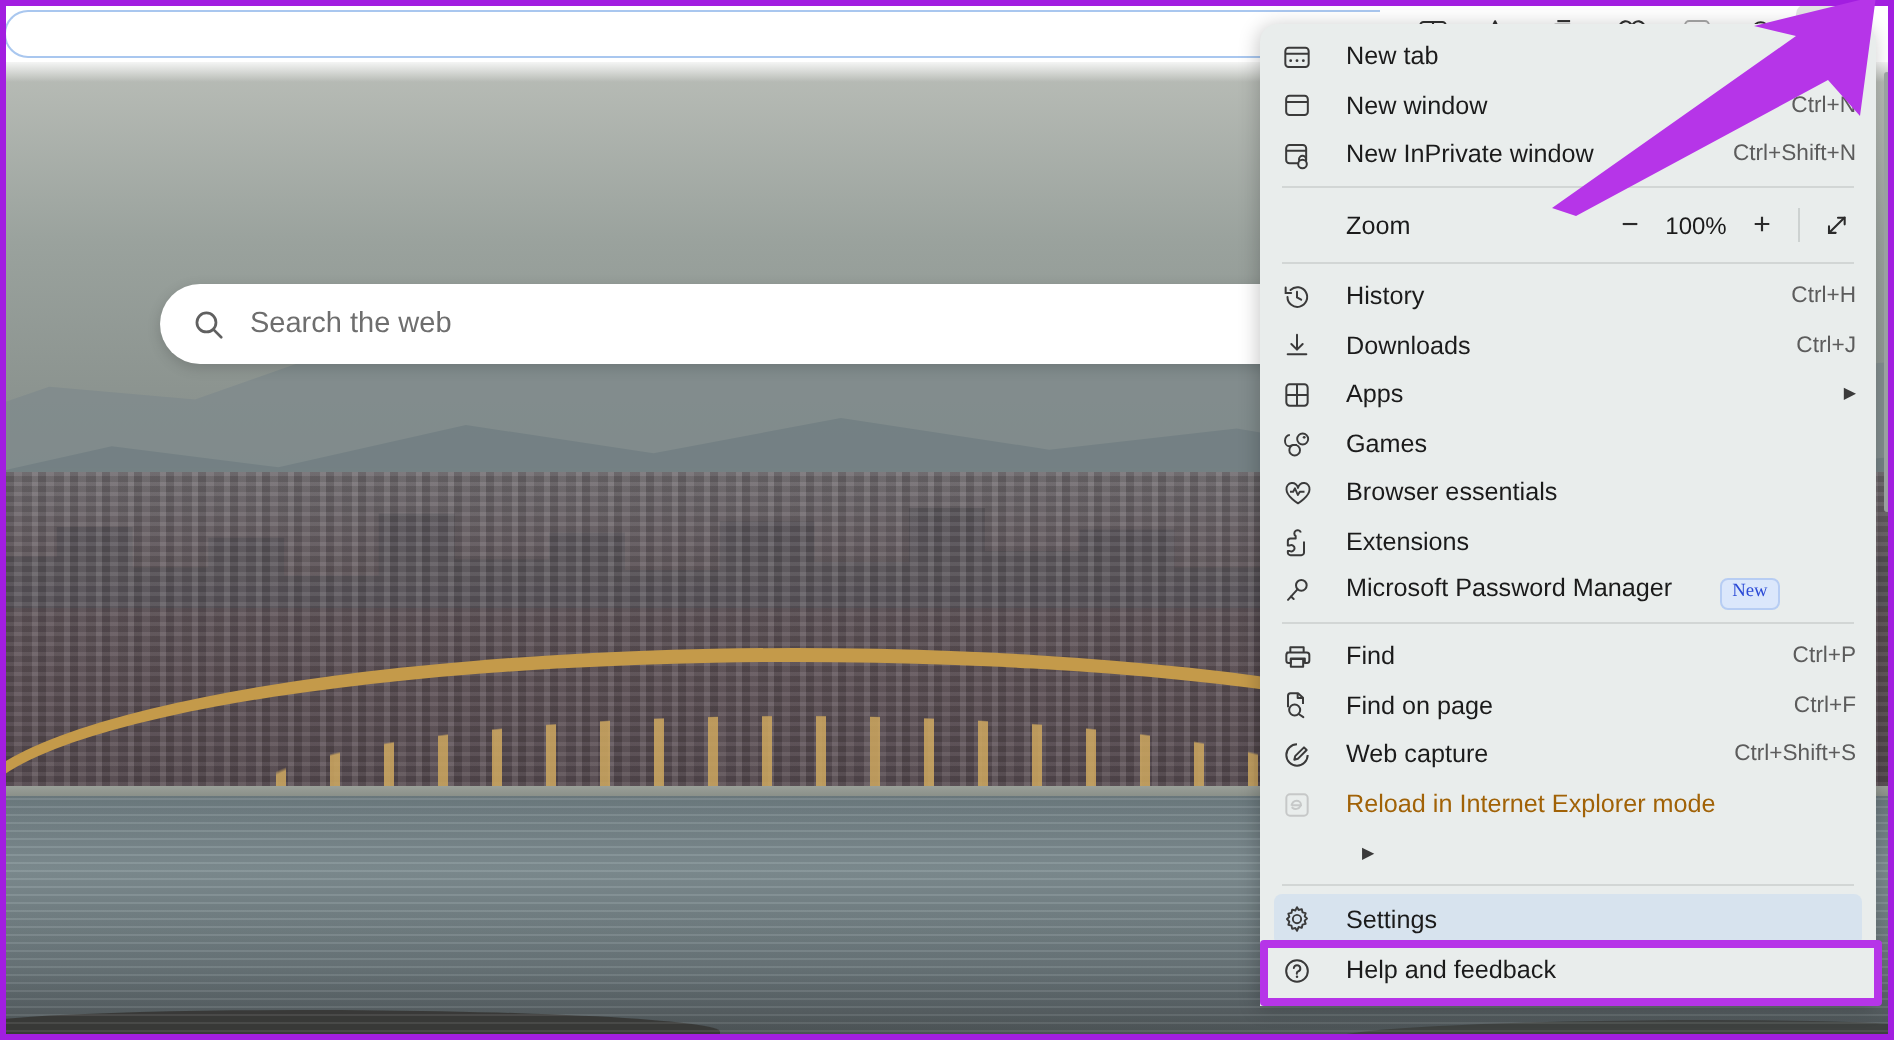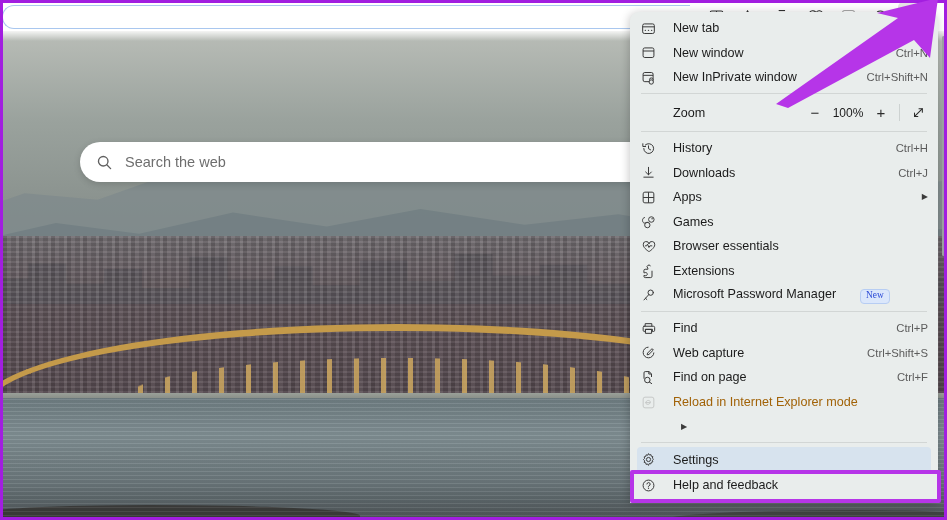--- a/index.html
+++ b/index.html
@@ -595,41 +595,41 @@
           <rect x="5.3" y="10.2" width="7.4" height="4.6"></rect>
         </svg>
       </span>
       <span class="lbl">Find</span>
       <span class="acc">Ctrl+P</span>
     </div>
 
     <div class="mi">
       <span class="ic">
         <svg width="15" height="15" viewBox="0 0 18 18" fill="none" stroke="#3a3a3a" stroke-width="1.2" stroke-linejoin="round">
-          <path d="M15.4 9a6.4 6.4 0 1 1-6.4-6.4"></path>
-          <path d="M9.5 11.3l-2.1.5.5-2.1 5.3-5.3 1.6 1.6z"></path>
-        </svg>
-      </span>
-      <span class="lbl">Web capture</span>
-      <span class="acc">Ctrl+Shift+S</span>
-    </div>
-
-    <div class="mi">
-      <span class="ic">
-        <svg width="15" height="15" viewBox="0 0 18 18" fill="none" stroke="#3a3a3a" stroke-width="1.2" stroke-linejoin="round">
           <path d="M12.6 8.4V4.6L9.6 1.9H5.1a1.5 1.5 0 0 0-1.5 1.5v7"></path>
           <path d="M9.4 1.9v2.9h3.1"></path>
           <circle cx="7.6" cy="12" r="3.3"></circle>
           <line x1="10" y1="14.4" x2="12.8" y2="16.3" stroke-linecap="round"></line>
         </svg>
       </span>
       <span class="lbl">Find on page</span>
       <span class="acc">Ctrl+F</span>
     </div>
 
+    <div class="mi">
+      <span class="ic">
+        <svg width="15" height="15" viewBox="0 0 18 18" fill="none" stroke="#3a3a3a" stroke-width="1.2" stroke-linejoin="round">
+          <path d="M15.4 9a6.4 6.4 0 1 1-6.4-6.4"></path>
+          <path d="M9.5 11.3l-2.1.5.5-2.1 5.3-5.3 1.6 1.6z"></path>
+        </svg>
+      </span>
+      <span class="lbl">Web capture</span>
+      <span class="acc">Ctrl+Shift+S</span>
+    </div>
+
     <div class="mi disabled">
       <span class="ic">
         <svg width="15" height="15" viewBox="0 0 18 18" fill="none" stroke="#9d9d9d" stroke-width="1.2">
           <rect x="2.6" y="2.6" width="12.8" height="12.8" rx="2.2"></rect>
           <path d="M6.2 10.6c1.4 1.2 3.9 1 4.7-.8M5.8 9.4c0-1.7 1.3-2.9 2.9-2.9 1.5 0 2.7 1 2.7 2.6H5.8z" stroke-linecap="round"></path>
         </svg>
       </span>
       <span class="lbl">Reload in Internet Explorer mode</span>
     </div>
 

